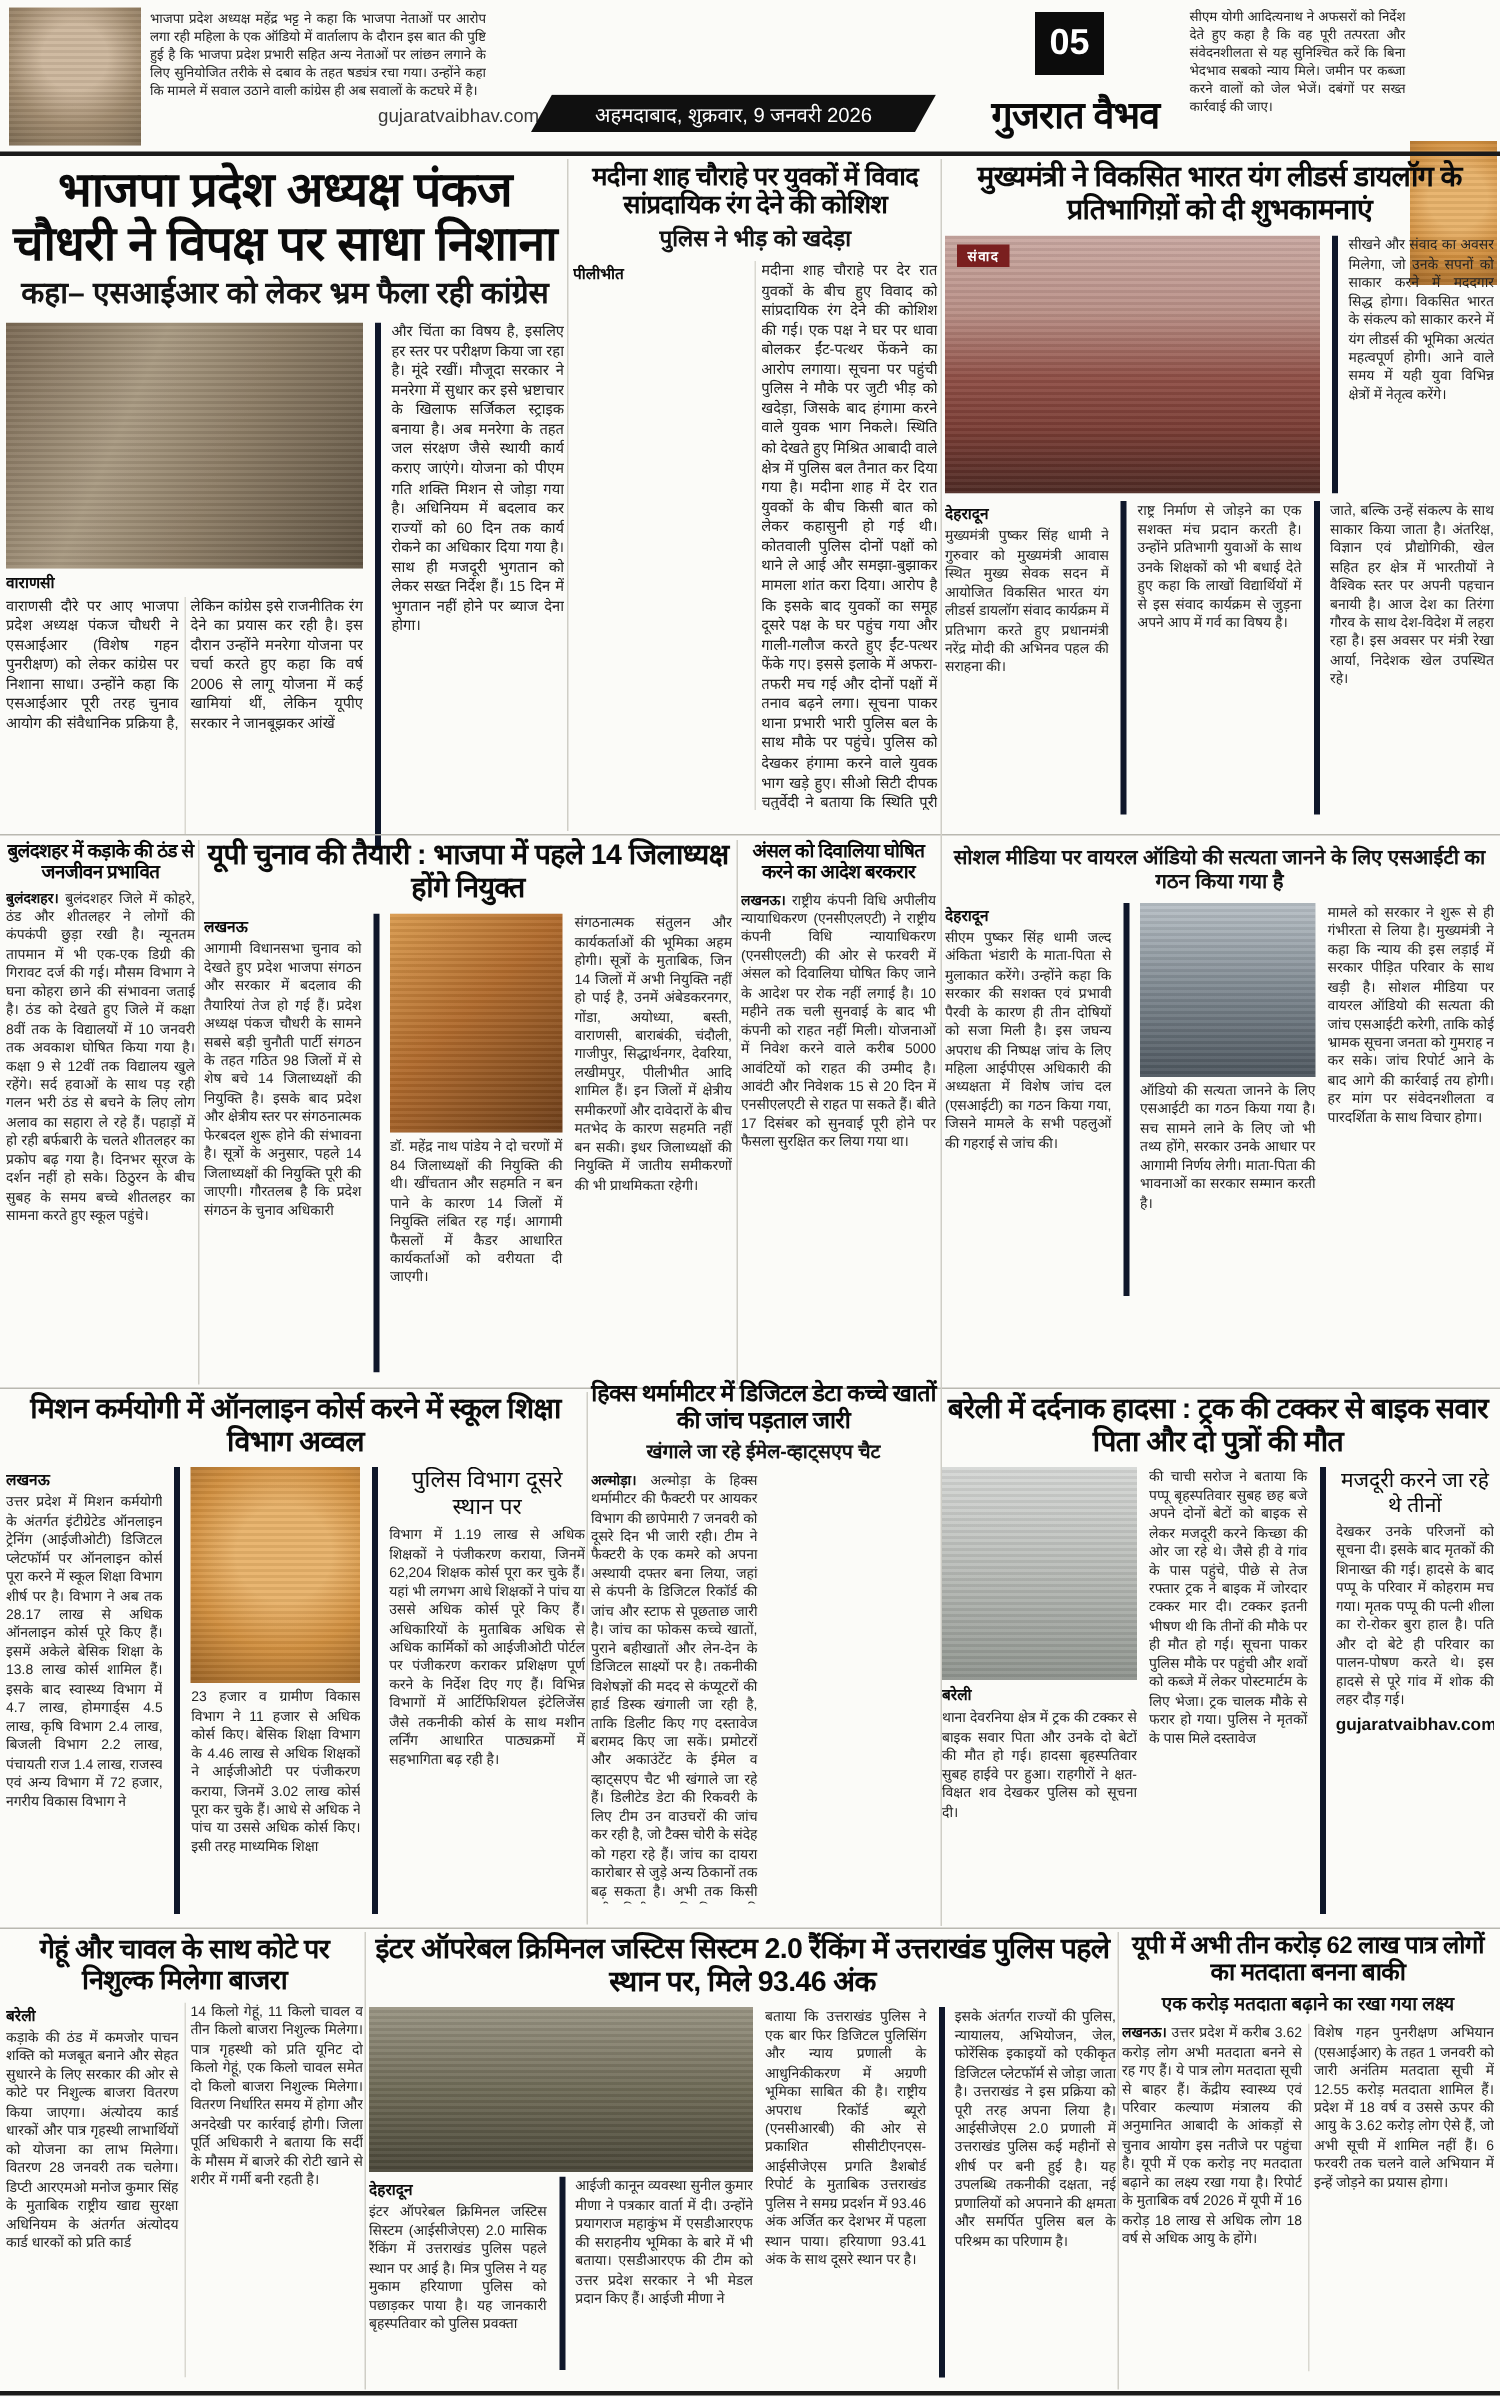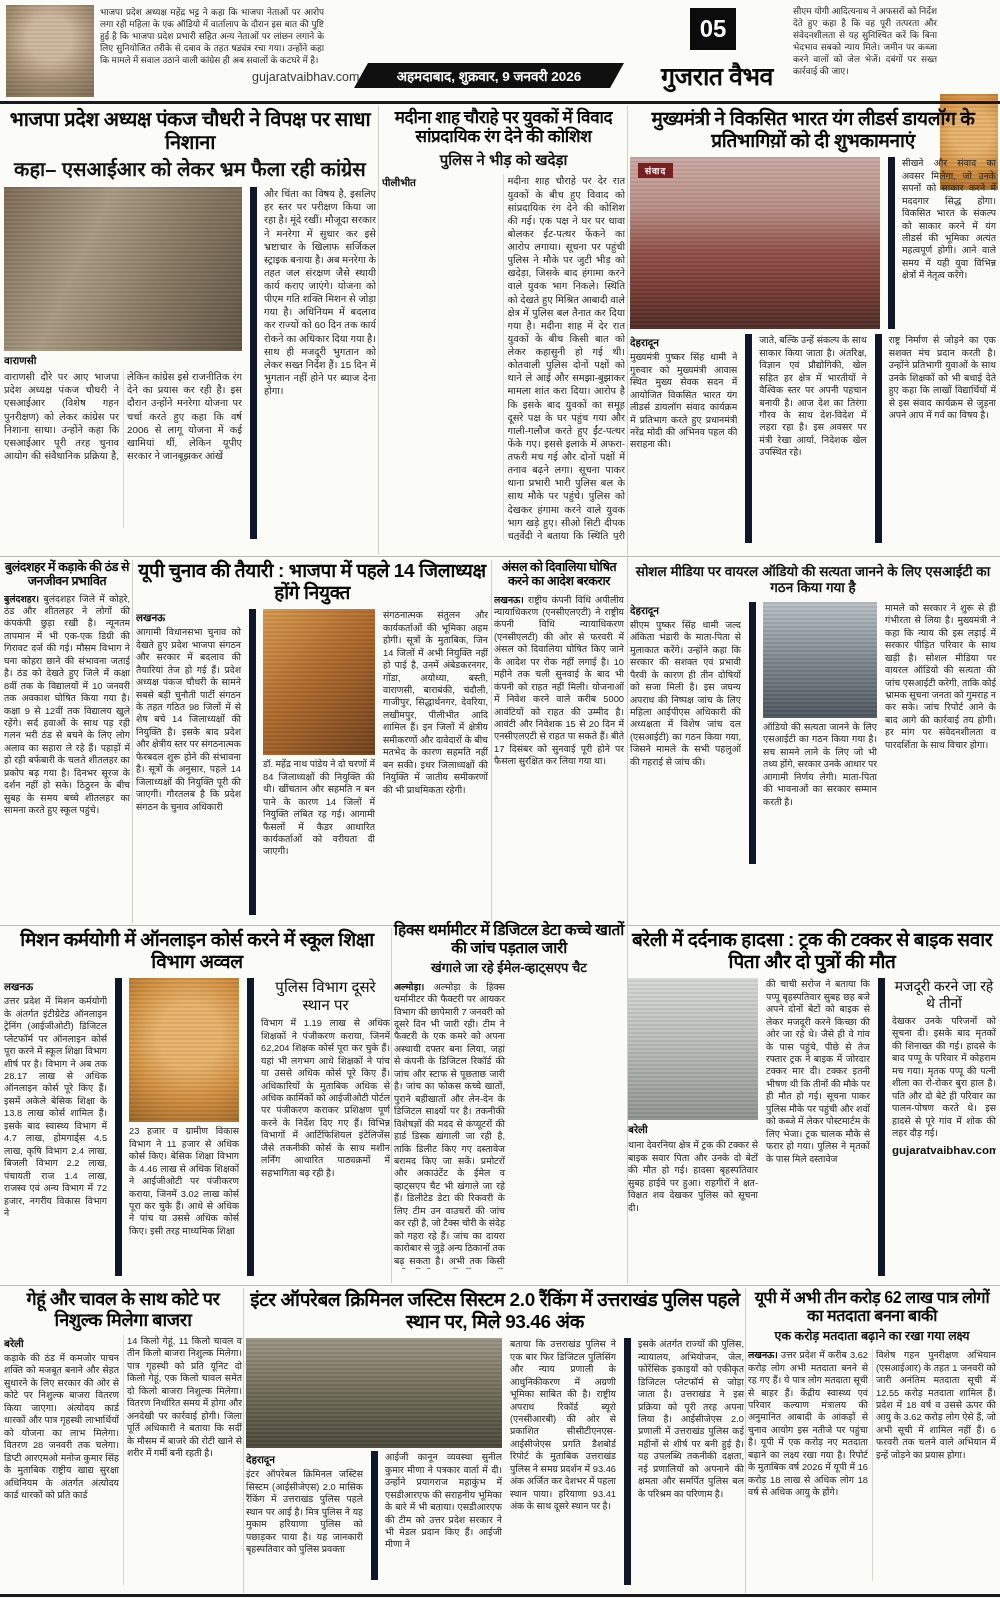--- a/index.html
+++ b/index.html
@@ -9,35 +9,35 @@
   .abs{position:absolute}
   .headline{font-weight:bold;color:#0b0b0b;text-align:center;line-height:1.14;letter-spacing:-.4px}
   .subhead{font-weight:bold;color:#141414;text-align:center;line-height:1.18;margin-top:4px}
   .body-txt{font-size:9.8px;line-height:1.34;text-align:justify;color:#232323;overflow:hidden}
   .small{font-size:9.3px}
   .dl{font-weight:bold;color:#0d0d0d}
   .dateline-block{font-weight:bold;font-size:10.3px;color:#0d0d0d;margin:1px 0 2px}
   .caption{font-weight:bold;font-size:10.3px;margin:2px 0 3px;color:#0d0d0d}
   .cols{display:flex;gap:8px;overflow:hidden}
   .col{flex:1;min-width:0}
-  .cols>.col+.col,.cols>div+div{border-left:7px solid #0f172a;padding-left:7px}
+  .cols>.col+.col,.cols>div+div{border-left:4px solid #0f172a;padding-left:7px}
   .mc2{column-count:2;column-gap:8px;column-rule:1px solid #d9d8d0;overflow:hidden}
   .photo{position:relative;width:100%;overflow:hidden}
   .photo::after{content:"";position:absolute;inset:0;background:repeating-linear-gradient(0deg,rgba(255,255,255,.05) 0 2px,rgba(0,0,0,.06) 2px 4px)}
   .ph-press{background:linear-gradient(115deg,#7b6a55,#a99a82 35%,#8d7d66 60%,#5f5342)}
   .ph-group{background:linear-gradient(180deg,#caa9a2,#b98f86 30%,#8f4f46 55%,#7a3d35 75%,#4e2a24)}
   .ph-portrait{background:radial-gradient(circle at 50% 36%,#cdb79d 0 30%,#a08a6e 62%,#7b6a52)}
   .ph-yogi{background:radial-gradient(circle at 55% 40%,#e8b26a 0 30%,#d18f3f 60%,#9c6426)}
   .ph-speaker{background:linear-gradient(135deg,#d99a4e,#b06a2c 45%,#6e3f1a)}
   .ph-podium{background:linear-gradient(180deg,#b8c0c6,#7e8890 50%,#4d565e)}
   .ph-fog{background:linear-gradient(180deg,#d6d8d6,#bbbeba 45%,#8f948e)}
   .ph-police{background:linear-gradient(180deg,#9a9584,#6f6b57 50%,#4a4739)}
   .photo-banner{position:absolute;z-index:2;top:6px;left:8px;background:#7a1f1f;color:#fff;font-size:9px;font-weight:bold;padding:1px 7px;letter-spacing:1px}
   .masthead{font-weight:bold;font-size:50px;letter-spacing:-1px;color:#0a0a0a;text-align:center;white-space:nowrap;line-height:1}
-  .date-banner{background:#101010;color:#fff;font-weight:bold;font-size:13.5px;display:flex;align-items:center;justify-content:center;clip-path:polygon(14px 0,100% 0,calc(100% - 14px) 100%,0 100%);white-space:nowrap}
+  .date-banner{background:#101010;color:#fff;font-weight:normal;font-size:13.5px;display:flex;align-items:center;justify-content:center;clip-path:polygon(14px 0,100% 0,calc(100% - 14px) 100%,0 100%);white-space:nowrap}
   .page-num{background:#0c0c0c;color:#fff;font-weight:bold;font-size:24px;display:flex;align-items:center;justify-content:center}
   .brand{font-weight:bold;font-size:25px;color:#0a0a0a;text-align:center;white-space:nowrap;letter-spacing:-.5px}
   .website{font-size:12.5px;color:#3a3a3a}
   .hline{position:absolute;left:0;width:1000px;background:#b9b8b0}
   .vline{position:absolute;width:1px;background:#cfceC6;background:#cfcec6}
   .watermark{font-weight:bold;font-size:11.5px;color:#111;text-align:center;margin-top:5px}
   .sub2{font-weight:normal;text-align:center;line-height:1.2;color:#0c0c0c;margin-bottom:3px}
   p{margin-bottom:3px}
 </style>
 </head>
@@ -51,21 +51,21 @@
     <div class="abs website" style="left:252px;top:70px">gujaratvaibhav.com</div>
     <div class="abs date-banner" style="left:354px;top:63px;width:270px;height:25px">अहमदाबाद, शुक्रवार, 9 जनवरी 2026</div>
     <div class="abs page-num" style="left:690px;top:8px;width:46px;height:42px">05</div>
     <div class="abs brand" style="left:642px;top:58px;width:150px">गुजरात वैभव</div>
     <p class="abs body-txt" style="left:793px;top:6px;width:144px;height:92px;font-size:8.9px">सीएम योगी आदित्यनाथ ने अफसरों को निर्देश देते हुए कहा है कि वह पूरी तत्परता और संवेदनशीलता से यह सुनिश्चित करें कि बिना भेदभाव सबको न्याय मिले। जमीन पर कब्जा करने वालों को जेल भेजें। दबंगों पर सख्त कार्रवाई की जाए।</p>
     <div class="abs photo ph-yogi" style="left:940px;top:2px;width:58px;height:96px"></div>
   </header>
   <div class="hline" style="top:101px;height:3px;background:#1a1a1a"></div>
 
   <section class="abs" style="left:4px;top:108px;width:372px;height:446px">
-    <h1 class="headline" style="font-size:20px">भाजपा प्रदेश अध्यक्ष पंकज चौधरी ने विपक्ष पर साधा निशाना</h1>
+    <h1 class="headline" style="font-size:32px">भाजपा प्रदेश अध्यक्ष पंकज चौधरी ने विपक्ष पर साधा निशाना</h1>
     <h2 class="subhead" style="font-size:20px">कहा– एसआईआर को लेकर भ्रम फैला रही कांग्रेस</h2>
     <div class="cols" style="margin-top:6px;height:352px">
       <div style="width:238px;flex:none;border:none;padding:0">
         <div class="photo ph-press" style="height:164px"></div>
         <div class="caption">वाराणसी</div>
         <div class="body-txt mc2" style="height:158px">वाराणसी दौरे पर आए भाजपा प्रदेश अध्यक्ष पंकज चौधरी ने एसआईआर (विशेष गहन पुनरीक्षण) को लेकर कांग्रेस पर निशाना साधा। उन्होंने कहा कि एसआईआर पूरी तरह चुनाव आयोग की संवैधानिक प्रक्रिया है, लेकिन कांग्रेस इसे राजनीतिक रंग देने का प्रयास कर रही है। इस दौरान उन्होंने मनरेगा योजना पर चर्चा करते हुए कहा कि वर्ष 2006 से लागू योजना में कई खामियां थीं, लेकिन यूपीए सरकार ने जानबूझकर आंखें</div>
       </div>
       <div class="col body-txt">और चिंता का विषय है, इसलिए हर स्तर पर परीक्षण किया जा रहा है। मूंदे रखीं। मौजूदा सरकार ने मनरेगा में सुधार कर इसे भ्रष्टाचार के खिलाफ सर्जिकल स्ट्राइक बनाया है। अब मनरेगा के तहत जल संरक्षण जैसे स्थायी कार्य कराए जाएंगे। योजना को पीएम गति शक्ति मिशन से जोड़ा गया है। अधिनियम में बदलाव कर राज्यों को 60 दिन तक कार्य रोकने का अधिकार दिया गया है। साथ ही मजदूरी भुगतान को लेकर सख्त निर्देश हैं। 15 दिन में भुगतान नहीं होने पर ब्याज देना होगा।</div>
     </div>
   </section>
@@ -87,22 +87,22 @@
           <span class="photo-banner">संवाद</span>
         </div>
       </div>
       <div class="col body-txt small">सीखने और संवाद का अवसर मिलेगा, जो उनके सपनों को साकार करने में मददगार सिद्ध होगा। विकसित भारत के संकल्प को साकार करने में यंग लीडर्स की भूमिका अत्यंत महत्वपूर्ण होगी। आने वाले समय में यही युवा विभिन्न क्षेत्रों में नेतृत्व करेंगे।</div>
     </div>
     <div class="cols" style="margin-top:5px;height:212px">
       <div class="col">
         <div class="dateline-block">देहरादून</div>
         <p class="body-txt small">मुख्यमंत्री पुष्कर सिंह धामी ने गुरुवार को मुख्यमंत्री आवास स्थित मुख्य सेवक सदन में आयोजित विकसित भारत यंग लीडर्स डायलॉग संवाद कार्यक्रम में प्रतिभाग करते हुए प्रधानमंत्री नरेंद्र मोदी की अभिनव पहल की सराहना की।</p>
       </div>
+      <p class="col body-txt small">राष्ट्र निर्माण से जोड़ने का एक सशक्त मंच प्रदान करती है। उन्होंने प्रतिभागी युवाओं के साथ उनके शिक्षकों को भी बधाई देते हुए कहा कि लाखों विद्यार्थियों में से इस संवाद कार्यक्रम से जुड़ना अपने आप में गर्व का विषय है।</p>
       <p class="col body-txt small">जाते, बल्कि उन्हें संकल्प के साथ साकार किया जाता है। अंतरिक्ष, विज्ञान एवं प्रौद्योगिकी, खेल सहित हर क्षेत्र में भारतीयों ने वैश्विक स्तर पर अपनी पहचान बनायी है। आज देश का तिरंगा गौरव के साथ देश-विदेश में लहरा रहा है। इस अवसर पर मंत्री रेखा आर्या, निदेशक खेल उपस्थित रहे।</p>
-      <p class="col body-txt small">राष्ट्र निर्माण से जोड़ने का एक सशक्त मंच प्रदान करती है। उन्होंने प्रतिभागी युवाओं के साथ उनके शिक्षकों को भी बधाई देते हुए कहा कि लाखों विद्यार्थियों में से इस संवाद कार्यक्रम से जुड़ना अपने आप में गर्व का विषय है।</p>
     </div>
   </section>
 
   <div class="hline" style="top:556px;height:1px"></div>
 
   <section class="abs" style="left:4px;top:560px;width:126px;height:362px">
     <h2 class="headline" style="font-size:12.5px">बुलंदशहर में कड़ाके की ठंड से जनजीवन प्रभावित</h2>
     <p class="body-txt small" style="margin-top:4px;height:300px">
       <b class="dl">बुलंदशहर।</b>
       <span>बुलंदशहर जिले में कोहरे, ठंड और शीतलहर ने लोगों की कंपकंपी छुड़ा रखी है। न्यूनतम तापमान में भी एक-एक डिग्री की गिरावट दर्ज की गई। मौसम विभाग ने घना कोहरा छाने की संभावना जताई है। ठंड को देखते हुए जिले में कक्षा 8वीं तक के विद्यालयों में 10 जनवरी तक अवकाश घोषित किया गया है। कक्षा 9 से 12वीं तक विद्यालय खुले रहेंगे। सर्द हवाओं के साथ पड़ रही गलन भरी ठंड से बचने के लिए लोग अलाव का सहारा ले रहे हैं। पहाड़ों में हो रही बर्फबारी के चलते शीतलहर का प्रकोप बढ़ गया है। दिनभर सूरज के दर्शन नहीं हो सके। ठिठुरन के बीच सुबह के समय बच्चे शीतलहर का सामना करते हुए स्कूल पहुंचे।</span>

